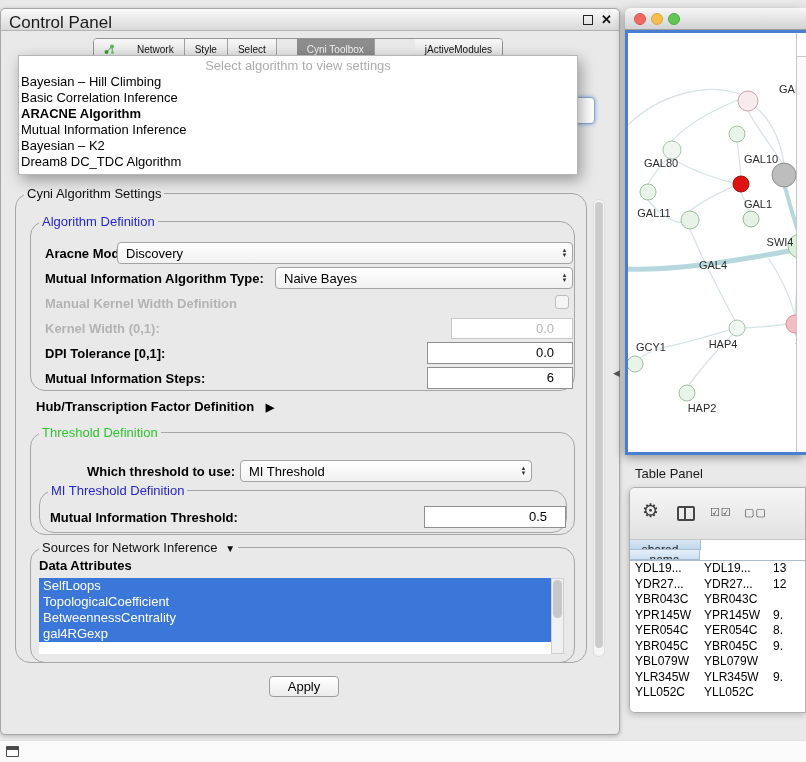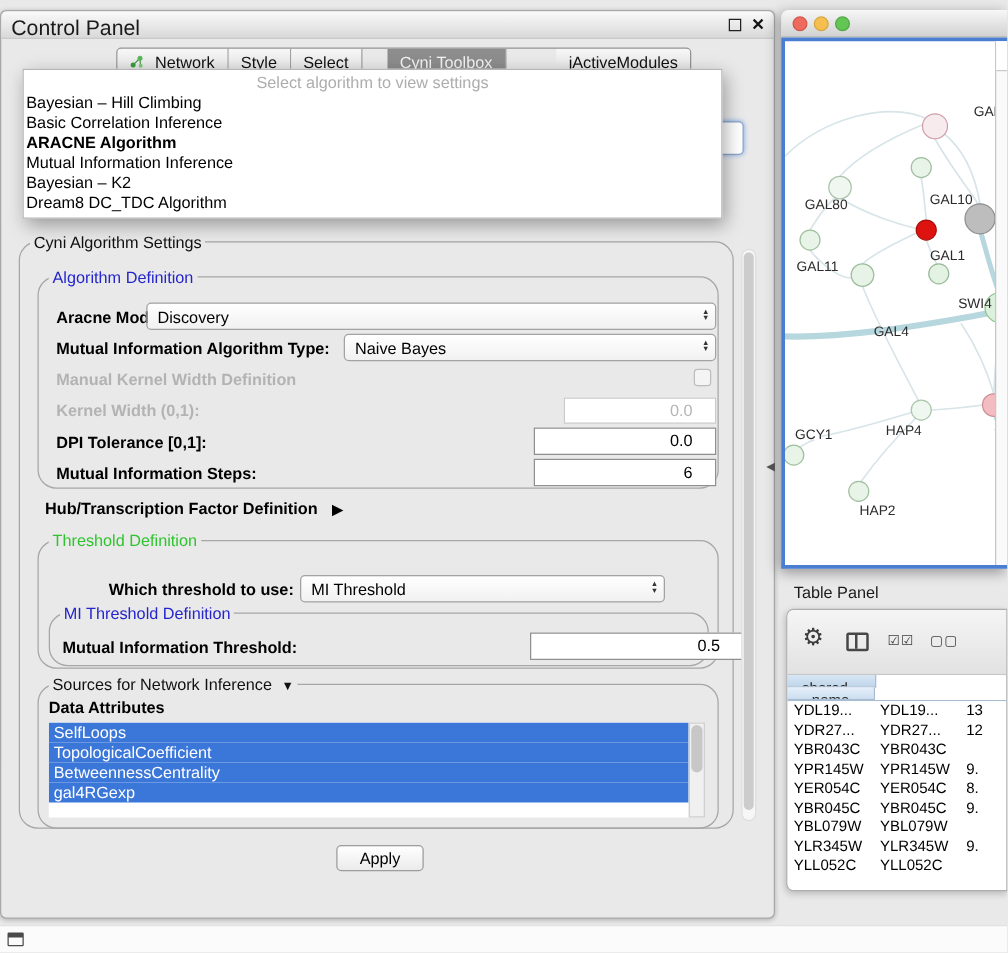--- a/index.html
+++ b/index.html
@@ -7,21 +7,21 @@
 #root{position:relative;width:806px;height:762px;background:#e9e9e9;overflow:hidden;}
 
 
 .cp{position:absolute;left:0;top:8px;width:620px;height:727px;background:#e9e9e9;border:1px solid #a8a8a8;border-radius:5px;box-shadow:0 1px 4px rgba(0,0,0,.25);}
 .cp-titlebar{position:absolute;left:0;top:0;width:100%;height:22px;background:linear-gradient(#fafafa,#d9d9d9);border-bottom:1px solid #b2b2b2;border-radius:5px 5px 0 0;}
 .cp-title{position:absolute;left:8px;top:4px;font-size:17px;color:#1a1a1a;}
 .cp-float{position:absolute;right:26px;top:6px;width:10px;height:10px;border:1.5px solid #222;}
 .cp-close{position:absolute;right:7px;top:3px;font-size:13px;font-weight:bold;color:#111;cursor:default;}
 
 .tabstrip{position:absolute;left:92px;top:29px;height:22px;display:flex;border:1px solid #939393;border-radius:4px;overflow:hidden;}
-.tab{display:flex;align-items:center;gap:9px;padding:0 10px;font-size:13px;color:#111;border-right:1px solid #a2a2a2;background:linear-gradient(#f7f7f7,#e2e2e2);white-space:nowrap;}
+.tab{display:flex;align-items:center;gap:22px;padding:0 10px;font-size:10px;color:#111;border-right:1px solid #a2a2a2;background:linear-gradient(#f7f7f7,#e2e2e2);white-space:nowrap;}
 .tab:last-child{border-right:none;margin-left:40px;}
 .tab.active{background:#8d8d8d;color:#f4f4f4;margin-left:20px;}
 .net-ic{display:inline-flex;width:11px;height:11px;}
 
 
 .group{position:absolute;border:1px solid #a6a6a6;border-radius:15px;}
 .group-title{position:absolute;top:-8px;left:8px;background:#e9e9e9;padding:0 3px;font-size:13px;line-height:15px;white-space:nowrap;}
 .t-blue{color:#2525cc;}
 .t-green{color:#2fc42f;}
 .t-black{color:#111;}
@@ -199,21 +199,21 @@
           <span class="combo-val">MI Threshold</span>
           <span class="stepper">
               <i>▲</i>
               <i>▼</i>
             </span>
         </div>
 
         <div class="group g-mithresh">
           <span class="group-title t-blue">MI Threshold Definition</span>
           <span class="lbl" style="left:10px;top:19px">Mutual Information Threshold:</span>
-          <div class="tfield" style="left:384px;top:15px;width:171px;height:22px">0.5</div>
+          <div class="tfield" style="left:384px;top:15px;width:142px;height:22px">0.5</div>
         </div>
       </div>
 
       <div class="group g-sources">
         <span class="group-title t-black">
           <span>Sources for Network Inference</span>
           <span class="tri-sm">▼</span>
         </span>
         <span class="attr-label">Data Attributes</span>
         <div class="attr-list">

